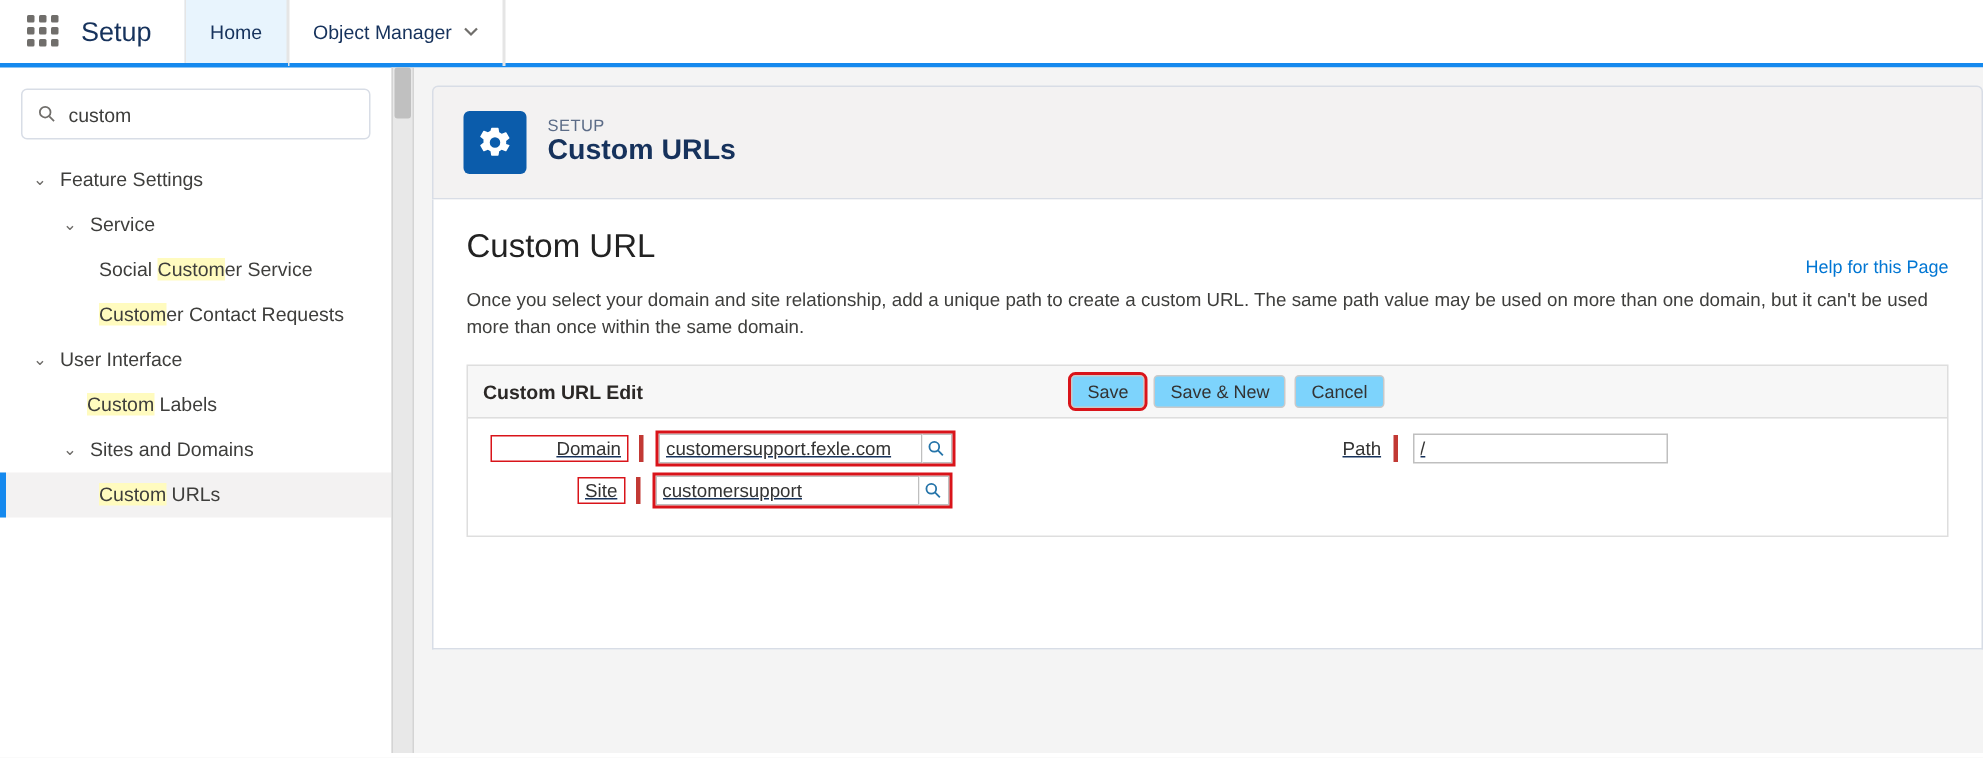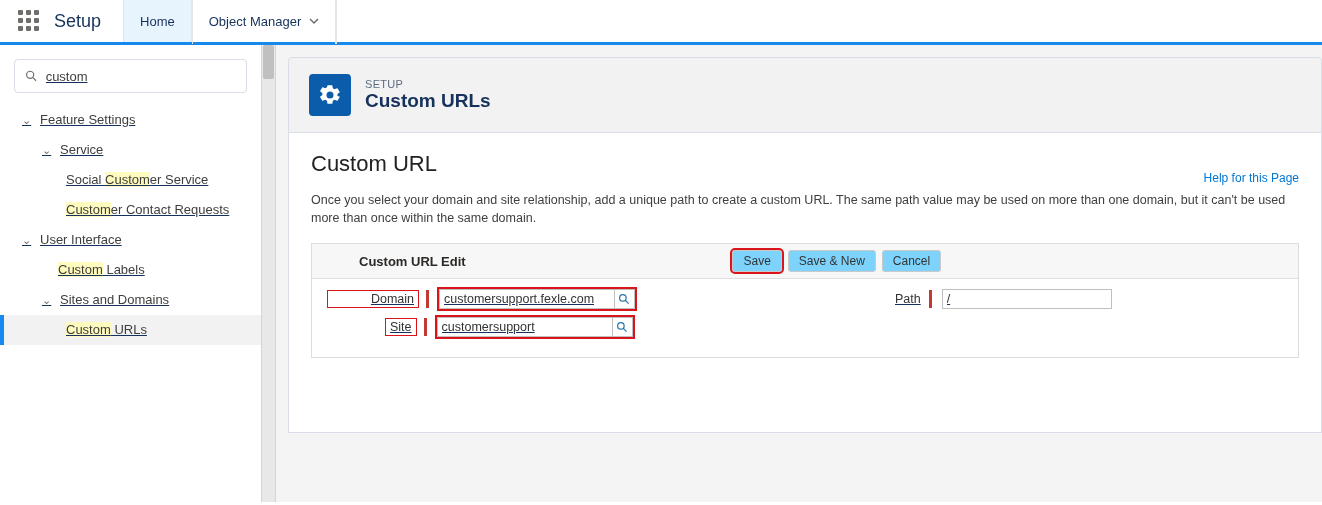--- a/index.html
+++ b/index.html
@@ -10,21 +10,21 @@
   .waffle { width: 22px; height: 22px; display: grid; grid-template-columns: repeat(3, 5px); grid-template-rows: repeat(3, 5px); gap: 3px; margin-right: 14px; cursor: pointer; }
   .waffle span { background: #706e6b; border-radius: 1px; }
   .app-title { font-size: 18px; color: #16325c; margin-right: 22px; }
   .tab { height: 45px; display: flex; align-items: center; padding: 0 16px; font-size: 13px; color: #16325c; cursor: pointer; border-left: 1px solid #e5e5e5; border-right: 1px solid #e5e5e5; }
   .tab.active { background: #e8f4fd; border-top: 3px solid #1589ee; margin-top: -3px; border-bottom: none; }
   .tab .chev { margin-left: 8px; color: #706e6b; }
   .tab-border-r { border-right: 1px solid #e5e5e5; height: 45px; }
 
   
   .layout { display: flex; height: calc(505px - 48px); }
-  .sidebar { width: 261px; padding: 14px 0 0 0; position: relative; text-decoration: underline; }
+  .sidebar { width: 261px; padding: 14px 0 0 0; position: relative; }
   .scroll-gutter { width: 15px; background: #e8e8e8; border-left: 1px solid #d4d4d4; border-right: 1px solid #d4d4d4; position: relative; }
   .scroll-thumb { position: absolute; top: 0; left: 1px; width: 11px; height: 34px; background: #c0c0c0; border-radius: 2px; }
   .main { flex: 1; background: #f4f4f4; padding: 12px 0 0 12px; overflow: hidden; }
 
   
   .search-wrap { margin: 0 14px 12px 14px; }
   .search { display: flex; align-items: center; border: 1px solid #d8dde6; border-radius: 4px; height: 34px; padding: 0 10px; background: #fff; }
   .search svg { width: 14px; height: 14px; margin-right: 8px; }
   .search input { border: none; outline: none; font-size: 13px; color: #3e3e3c; width: 100%; }
 
@@ -49,21 +49,21 @@
   .page-title { font-size: 19px; font-weight: 700; color: #16325c; }
 
   
   .detail { background: #fff; border: 1px solid #d8dde6; border-top: none; padding: 18px 22px 40px 22px; min-height: 300px; }
   .section-title { font-size: 22px; font-weight: 400; color: #222; }
   .help-link { float: right; font-size: 12px; color: #0176d3; cursor: pointer; margin-top: 20px; }
   .desc { font-size: 12.5px; color: #3e3e3c; margin-top: 14px; line-height: 1.45; }
 
   .edit-block { margin-top: 16px; border: 1px solid #dedede; }
   .edit-header { display: flex; align-items: center; padding: 6px 10px; background: #f7f7f7; border-bottom: 1px solid #dedede; }
-  .edit-header-title { font-size: 13px; font-weight: 700; color: #2b2826; margin-left: 37px; }
+  .edit-header-title { font-size: 13px; font-weight: 700; color: #2b2826; }
   .btns { margin: 0 auto; display: flex; gap: 6px; transform: translateX(-40px); }
   .btn { background: #7dd3fc; border: 1px solid #c9c9c9; border-radius: 3px; padding: 3px 10px; font-size: 12px; color: #333; cursor: pointer; }
   .btn.hl { outline: 2px solid #d9141a; outline-offset: 0px; }
 
   .form-area { padding: 10px 16px 20px 16px; display: flex; gap: 80px; text-decoration: underline; }
   .col { display: flex; flex-direction: column; gap: 8px; }
   .frow { display: flex; align-items: center; gap: 8px; }
   .flabel { width: 90px; text-align: right; font-size: 12.5px; color: #333; }
   .flabel.hl { outline: 1px solid #d9141a; padding: 1px 4px; }
   .lookup { display: flex; align-items: center; outline: 2px solid #d9141a; }

